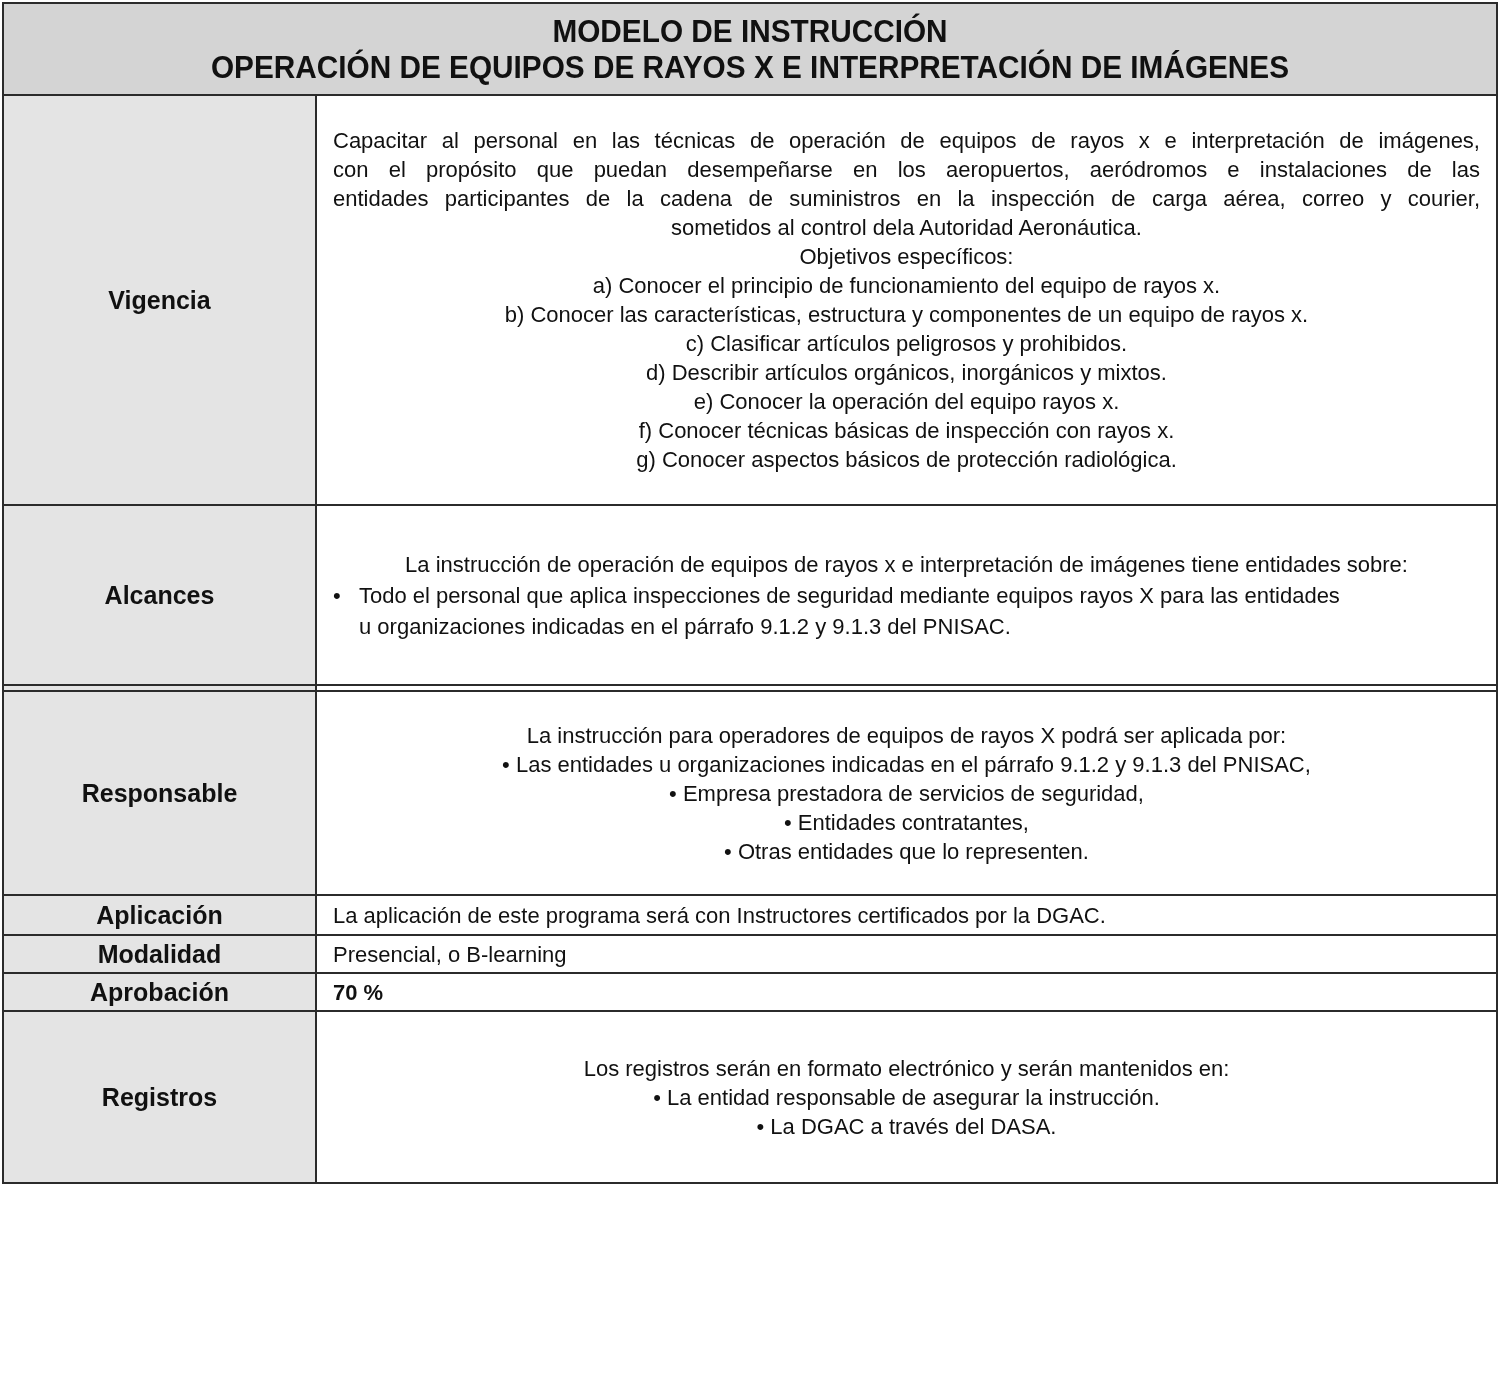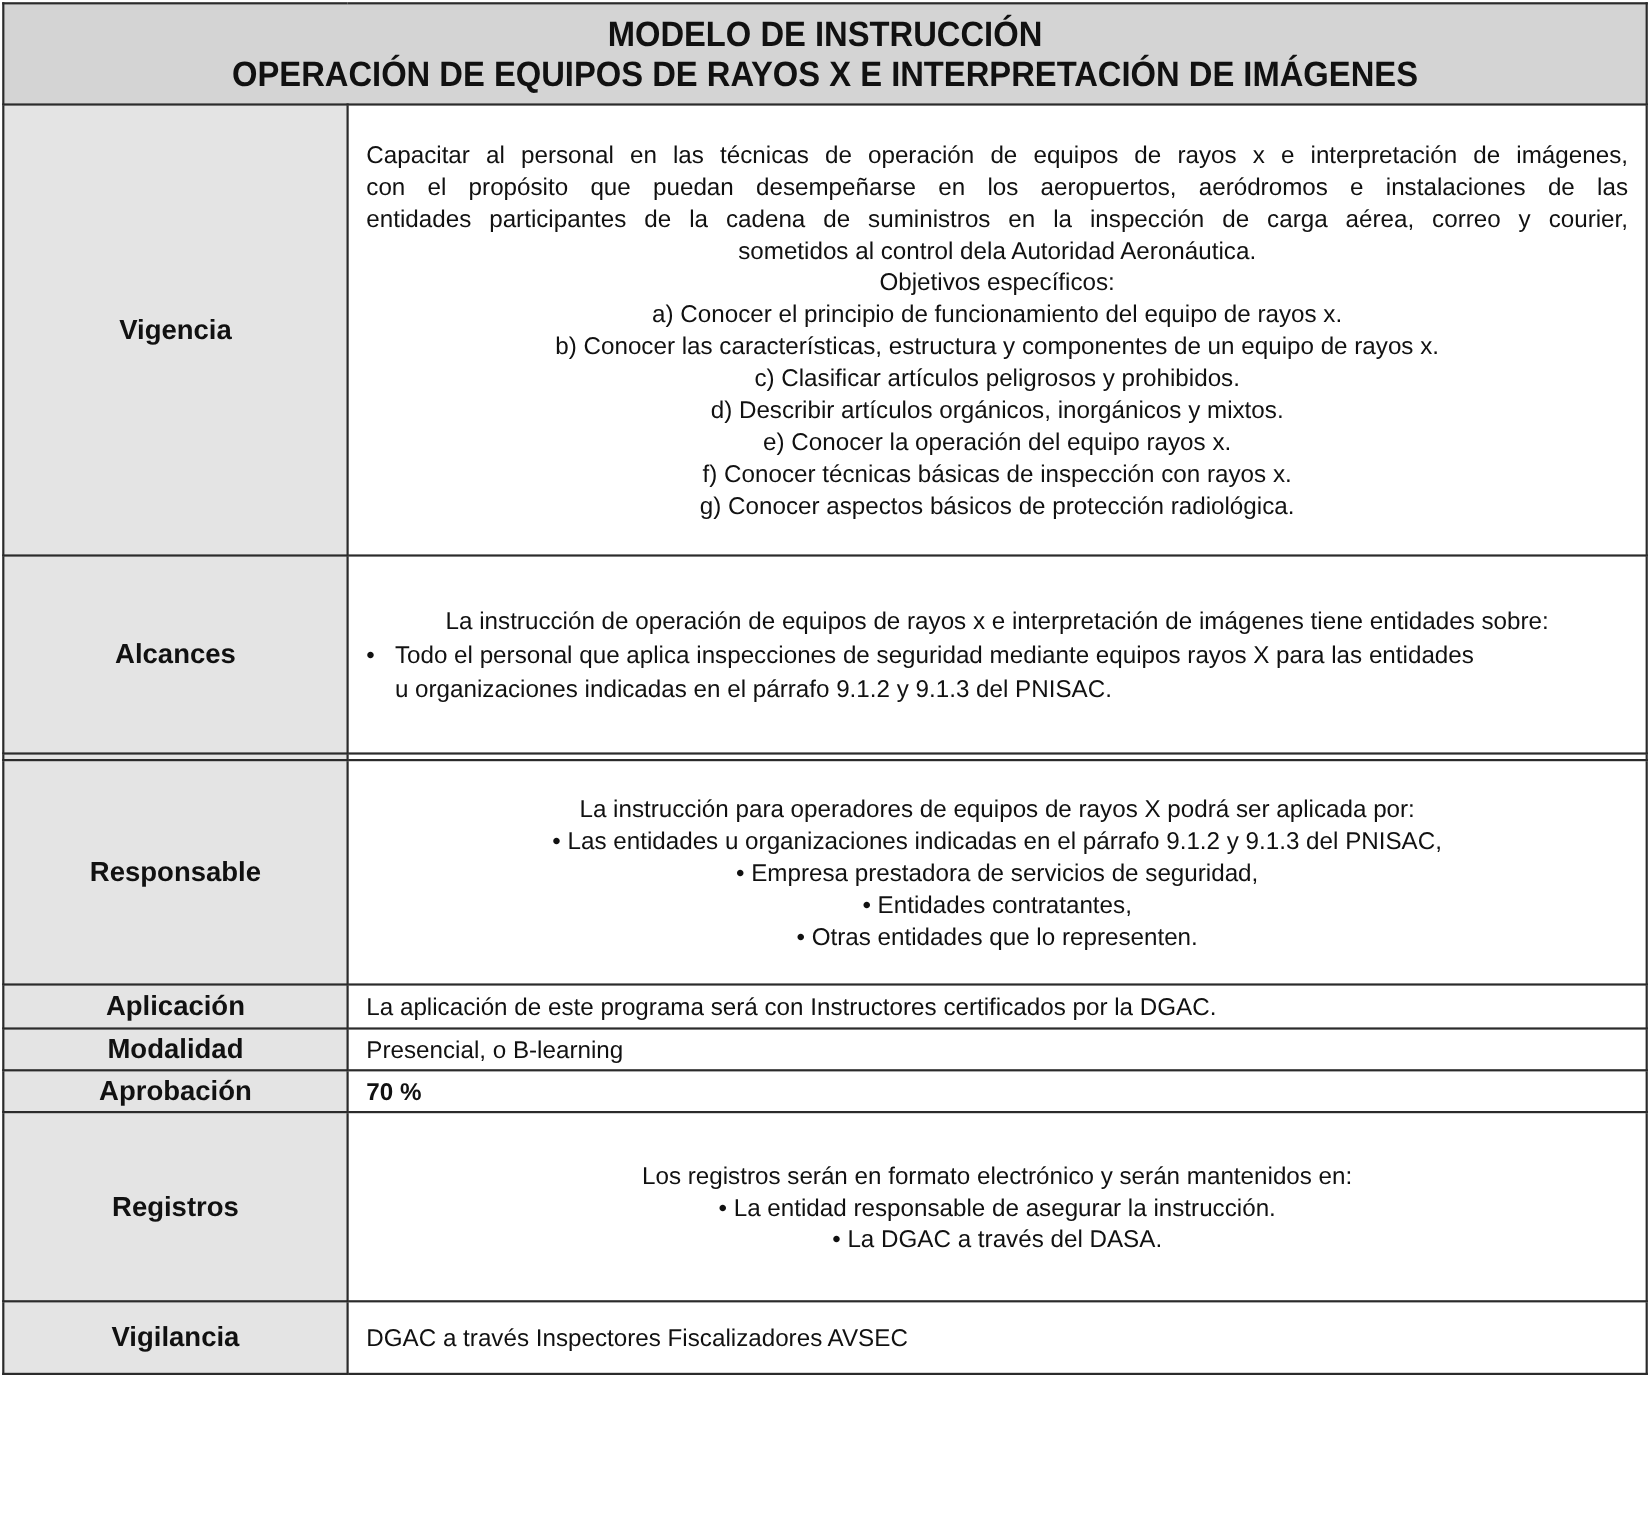--- a/index.html
+++ b/index.html
@@ -109,18 +109,14 @@
 
   <tr style="height:172px">
     <td class="label">Registros</td>
     <td class="content">
       <p>Los registros serán en formato electrónico y serán mantenidos en:</p>
       <p>• La entidad responsable de asegurar la instrucción.</p>
       <p>• La DGAC a través del DASA.</p>
     </td>
   </tr>
 
-  <tr style="height:66px">
-    <td class="label">Vigilancia</td>
-    <td class="content">DGAC a través Inspectores Fiscalizadores AVSEC</td>
-  </tr>
 </tbody>
   </table>
 
 </body></html>

